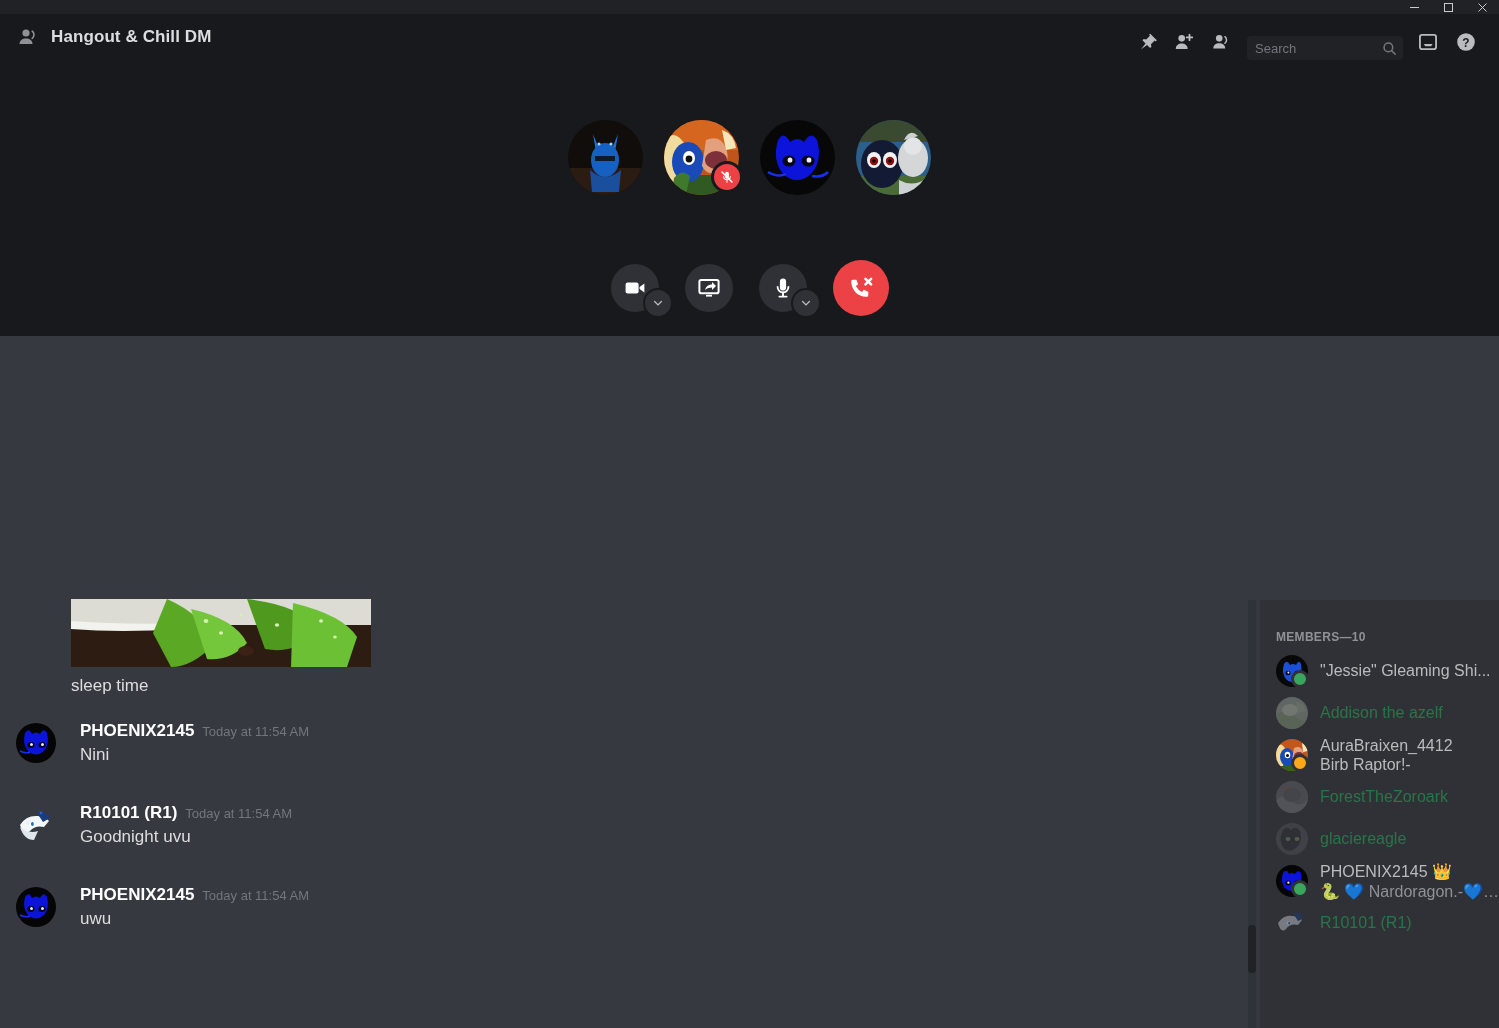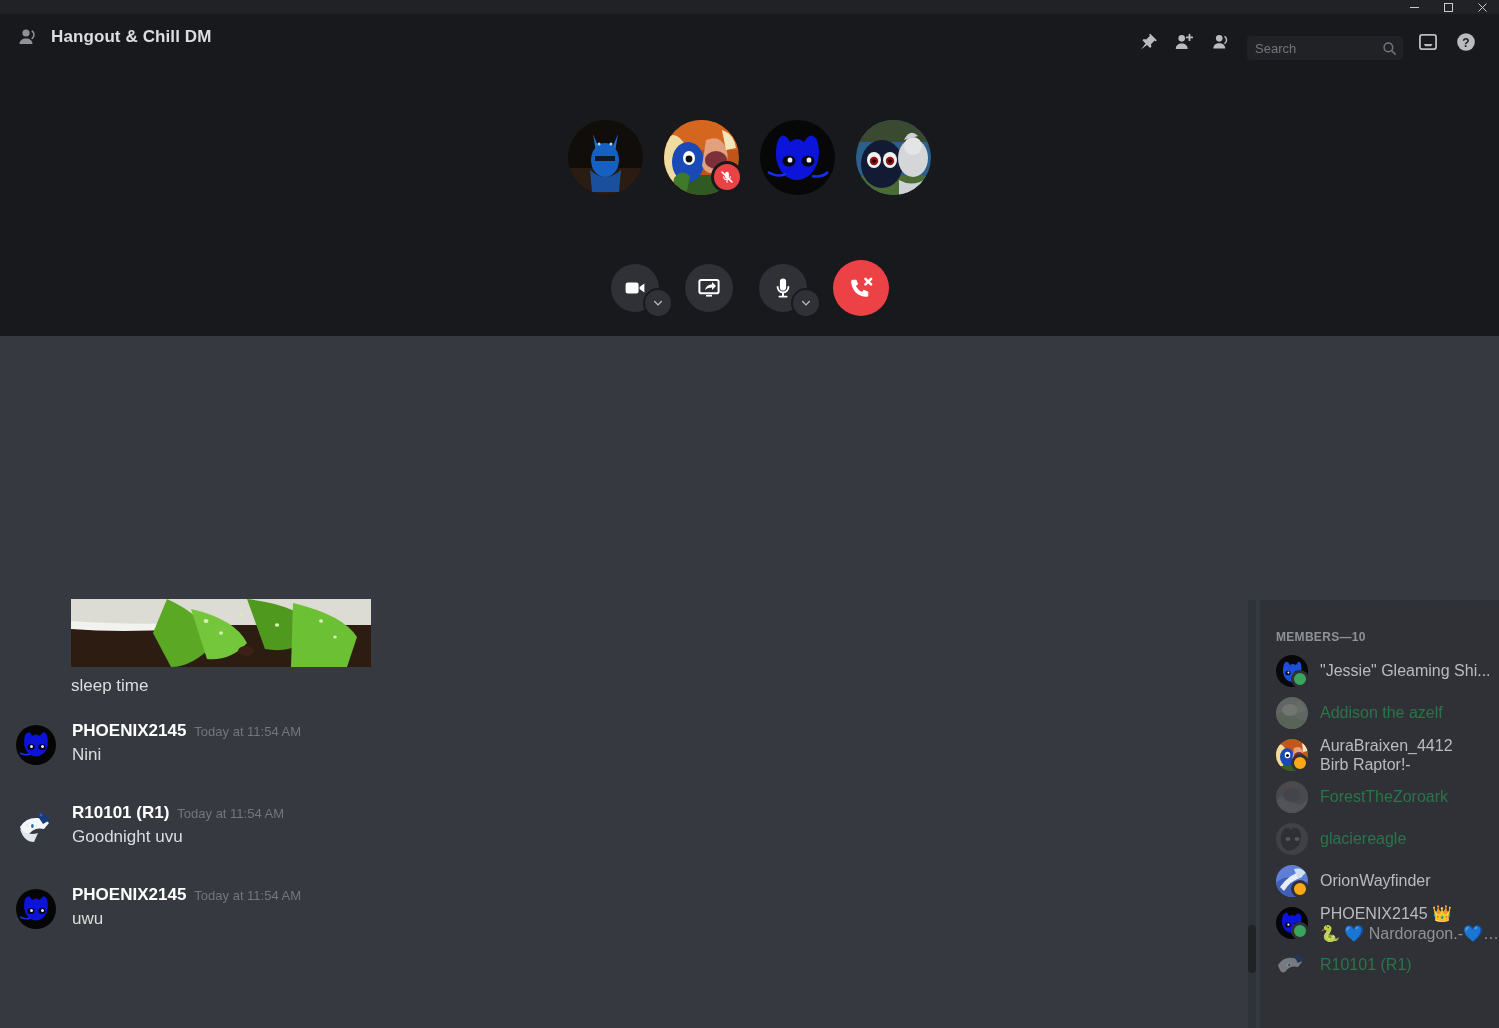--- a/index.html
+++ b/index.html
@@ -124,21 +124,21 @@
   }
   .attachment .veg { position: absolute; inset: 0; }
 
   .msg-text-solo {
     position: absolute; left: 71px; top: 340px;
     color: #dcddde; font-size: 17px;
   }
 
   .message {
     position: absolute; left: 0; width: 1260px;
-    display: flex; align-items: flex-end;
+    display: flex; align-items: flex-start; gap: 8px;
   }
   .m-avatar {
     width: 40px; height: 40px; border-radius: 50%; margin-left: 16px; margin-top: 2px;
     overflow: hidden; flex: none; position: relative;
   }
   .m-body { margin-left: 16px; }
   .m-head { display: flex; align-items: baseline; gap: 8px; }
   .m-author { color: #fff; font-size: 17px; font-weight: bold; }
   .m-time { color: #72767d; font-size: 13px; }
   .m-content { color: #dcddde; font-size: 17px; margin-top: 4px; }
@@ -592,36 +592,20 @@
             <ellipse cx="21" cy="16" rx="2.4" ry="2" fill="#7f8f6a"></ellipse>
           </svg>
         </div>
       </div>
       <div class="mtexts">
         <div class="mname offline">glaciereagle</div>
       </div>
     </div>
 
 
-    <div class="mrow">
-      <div class="mavatar">
-        <div class="mface">
-          <svg width="32" height="32" viewBox="0 0 32 32">
-            <rect width="32" height="32" fill="#5f7fd6"></rect>
-            <path d="M0 18 q10 -10 20 -2 q7 6 12 0 v16 h-32z" fill="#3f5fb8"></path>
-            <path d="M4 22 q10 -14 24 -16 l-2 6 q-12 4 -18 14z" fill="#e8eef8"></path>
-            <path d="M18 4 q8 -2 12 4 l-8 6z" fill="#cfe0f5"></path>
-          </svg>
-        </div>
-        <div class="mstatus idle"></div>
-      </div>
-      <div class="mtexts">
-        <div class="mname active">OrionWayfinder</div>
-      </div>
-    </div>
 
     <div class="mrow">
       <div class="mavatar">
         <div class="mface">
           <svg width="32" height="32" viewBox="0 0 32 32">
             <rect width="32" height="32" fill="#050505"></rect>
             <path d="M7 8 q4 -5 6 1 q3 -2 6 0 q3 -5 6 -1 q2 9 -3 15 q-7 6 -13 0 q-5 -6 -2 -15z" fill="#0b14d8"></path>
             <ellipse cx="12" cy="18" rx="2.8" ry="2.4" fill="#05051a"></ellipse>
             <ellipse cx="21" cy="18" rx="2.8" ry="2.4" fill="#05051a"></ellipse>
             <ellipse cx="12.4" cy="17.6" rx="1.1" ry="1.2" fill="#eef"></ellipse>

